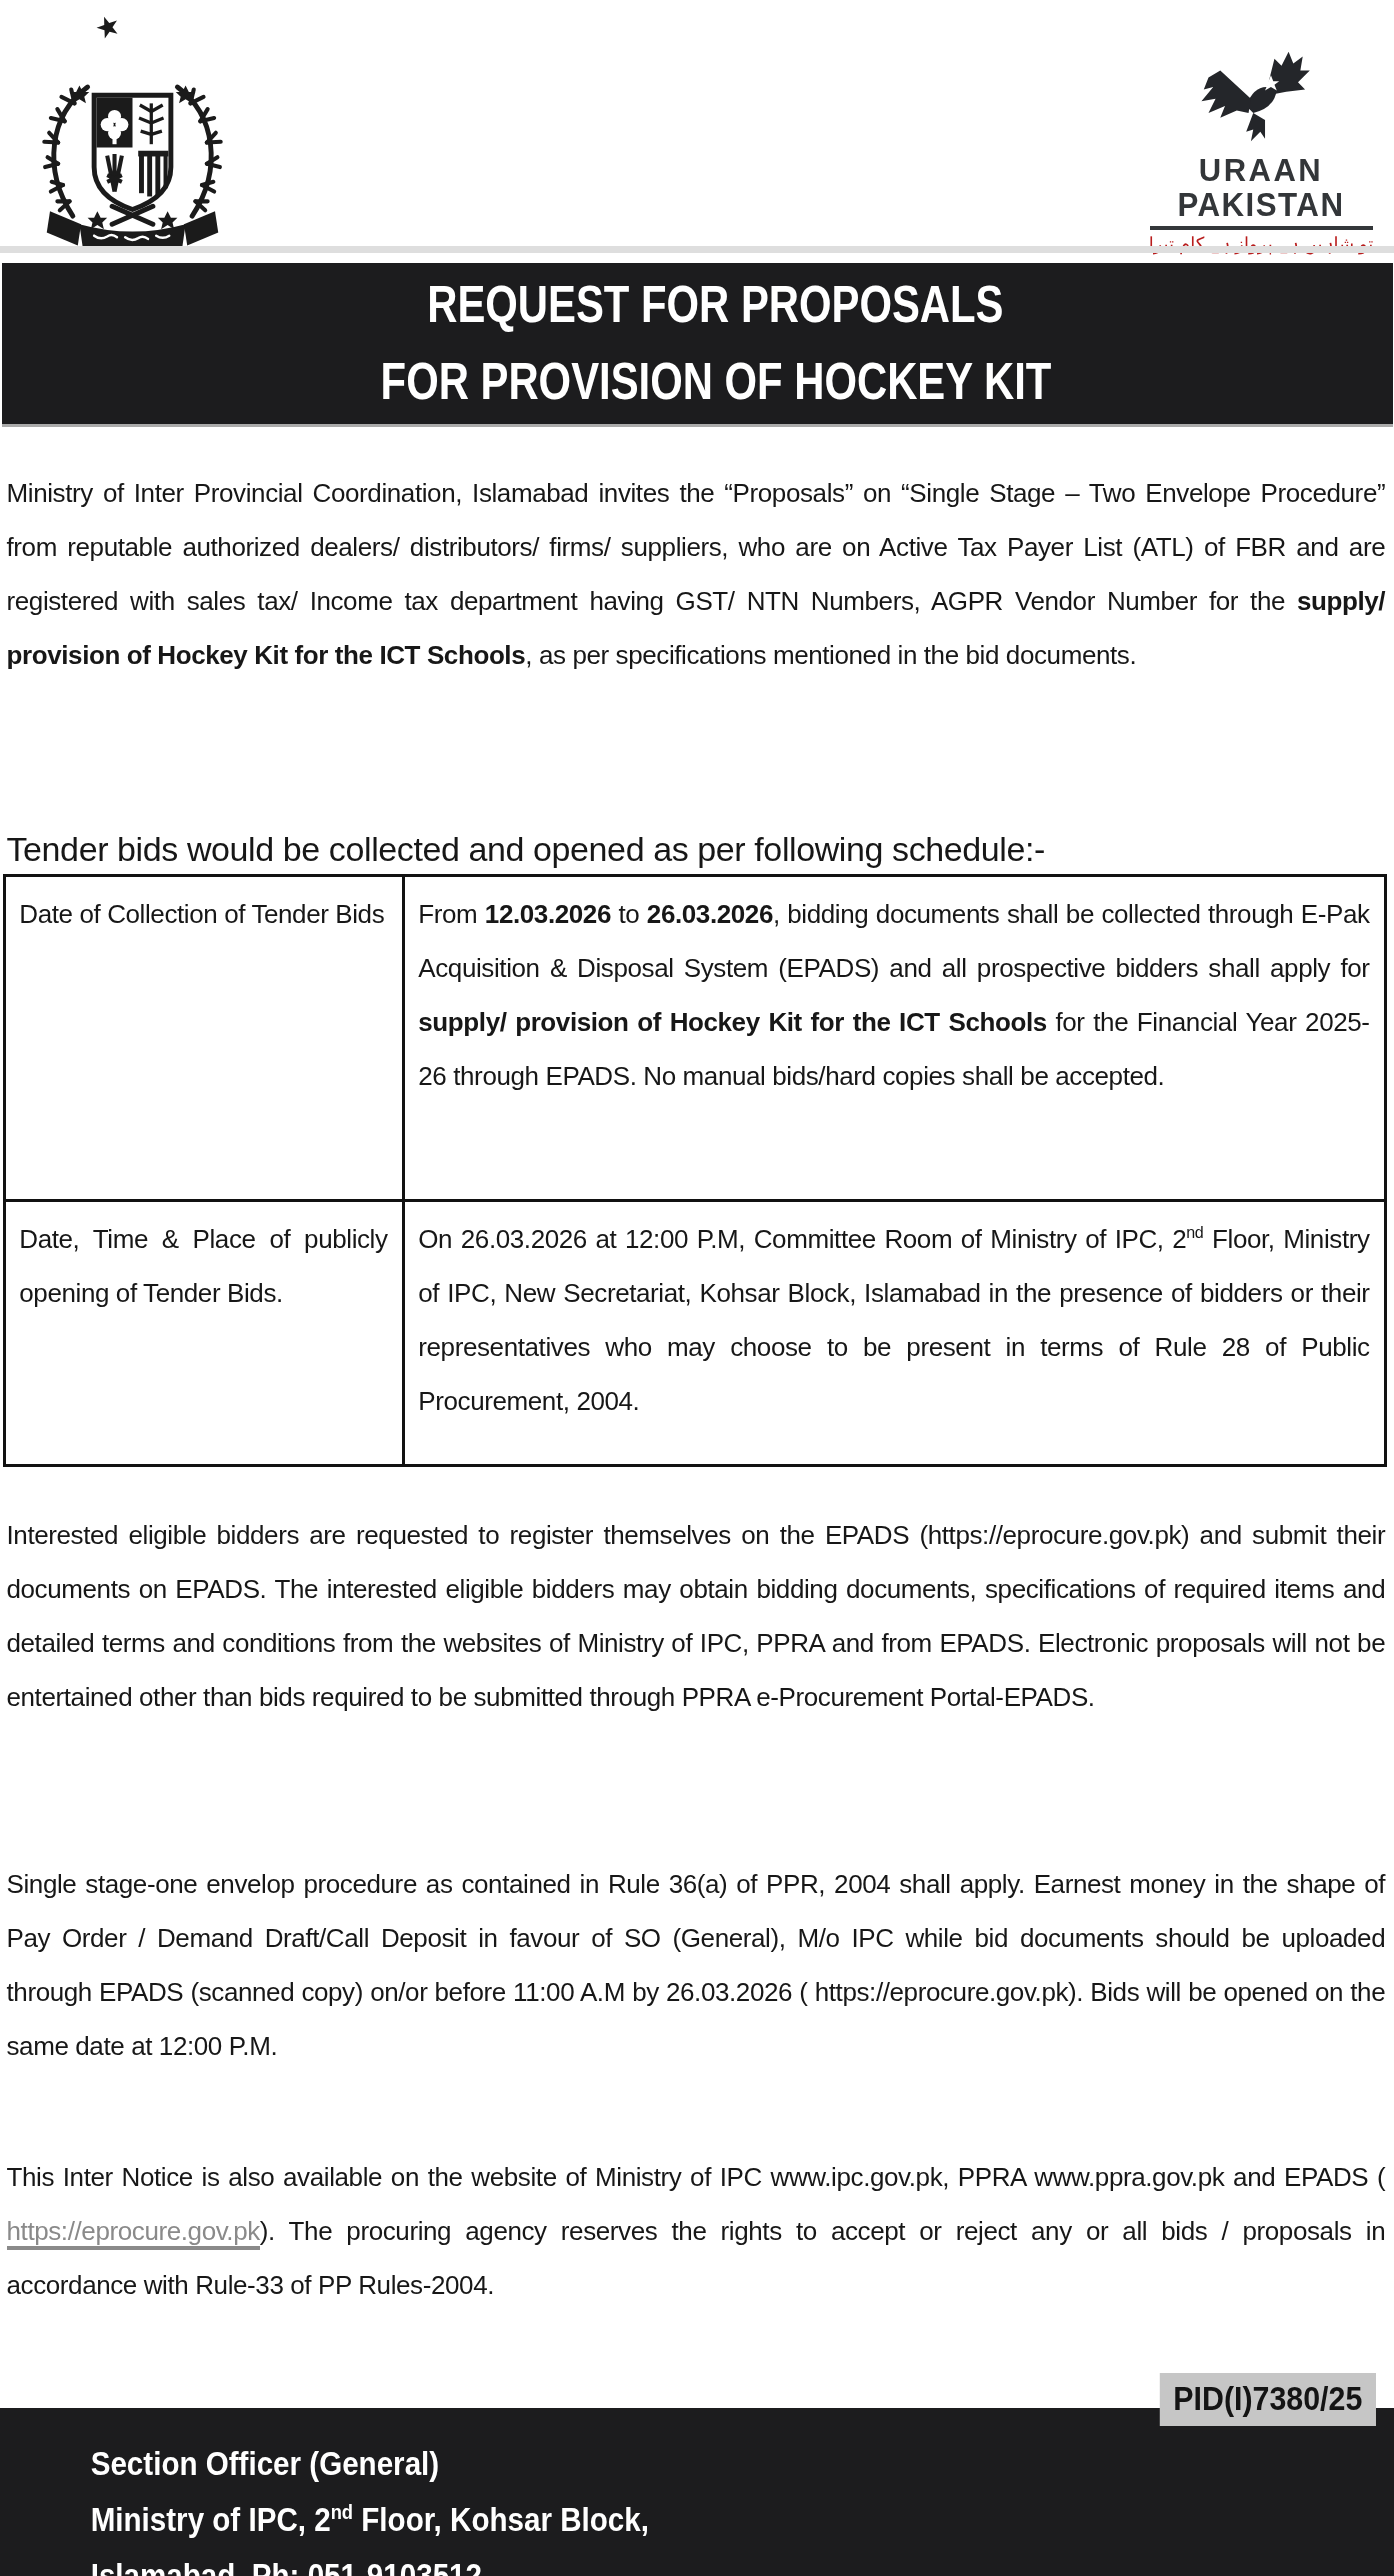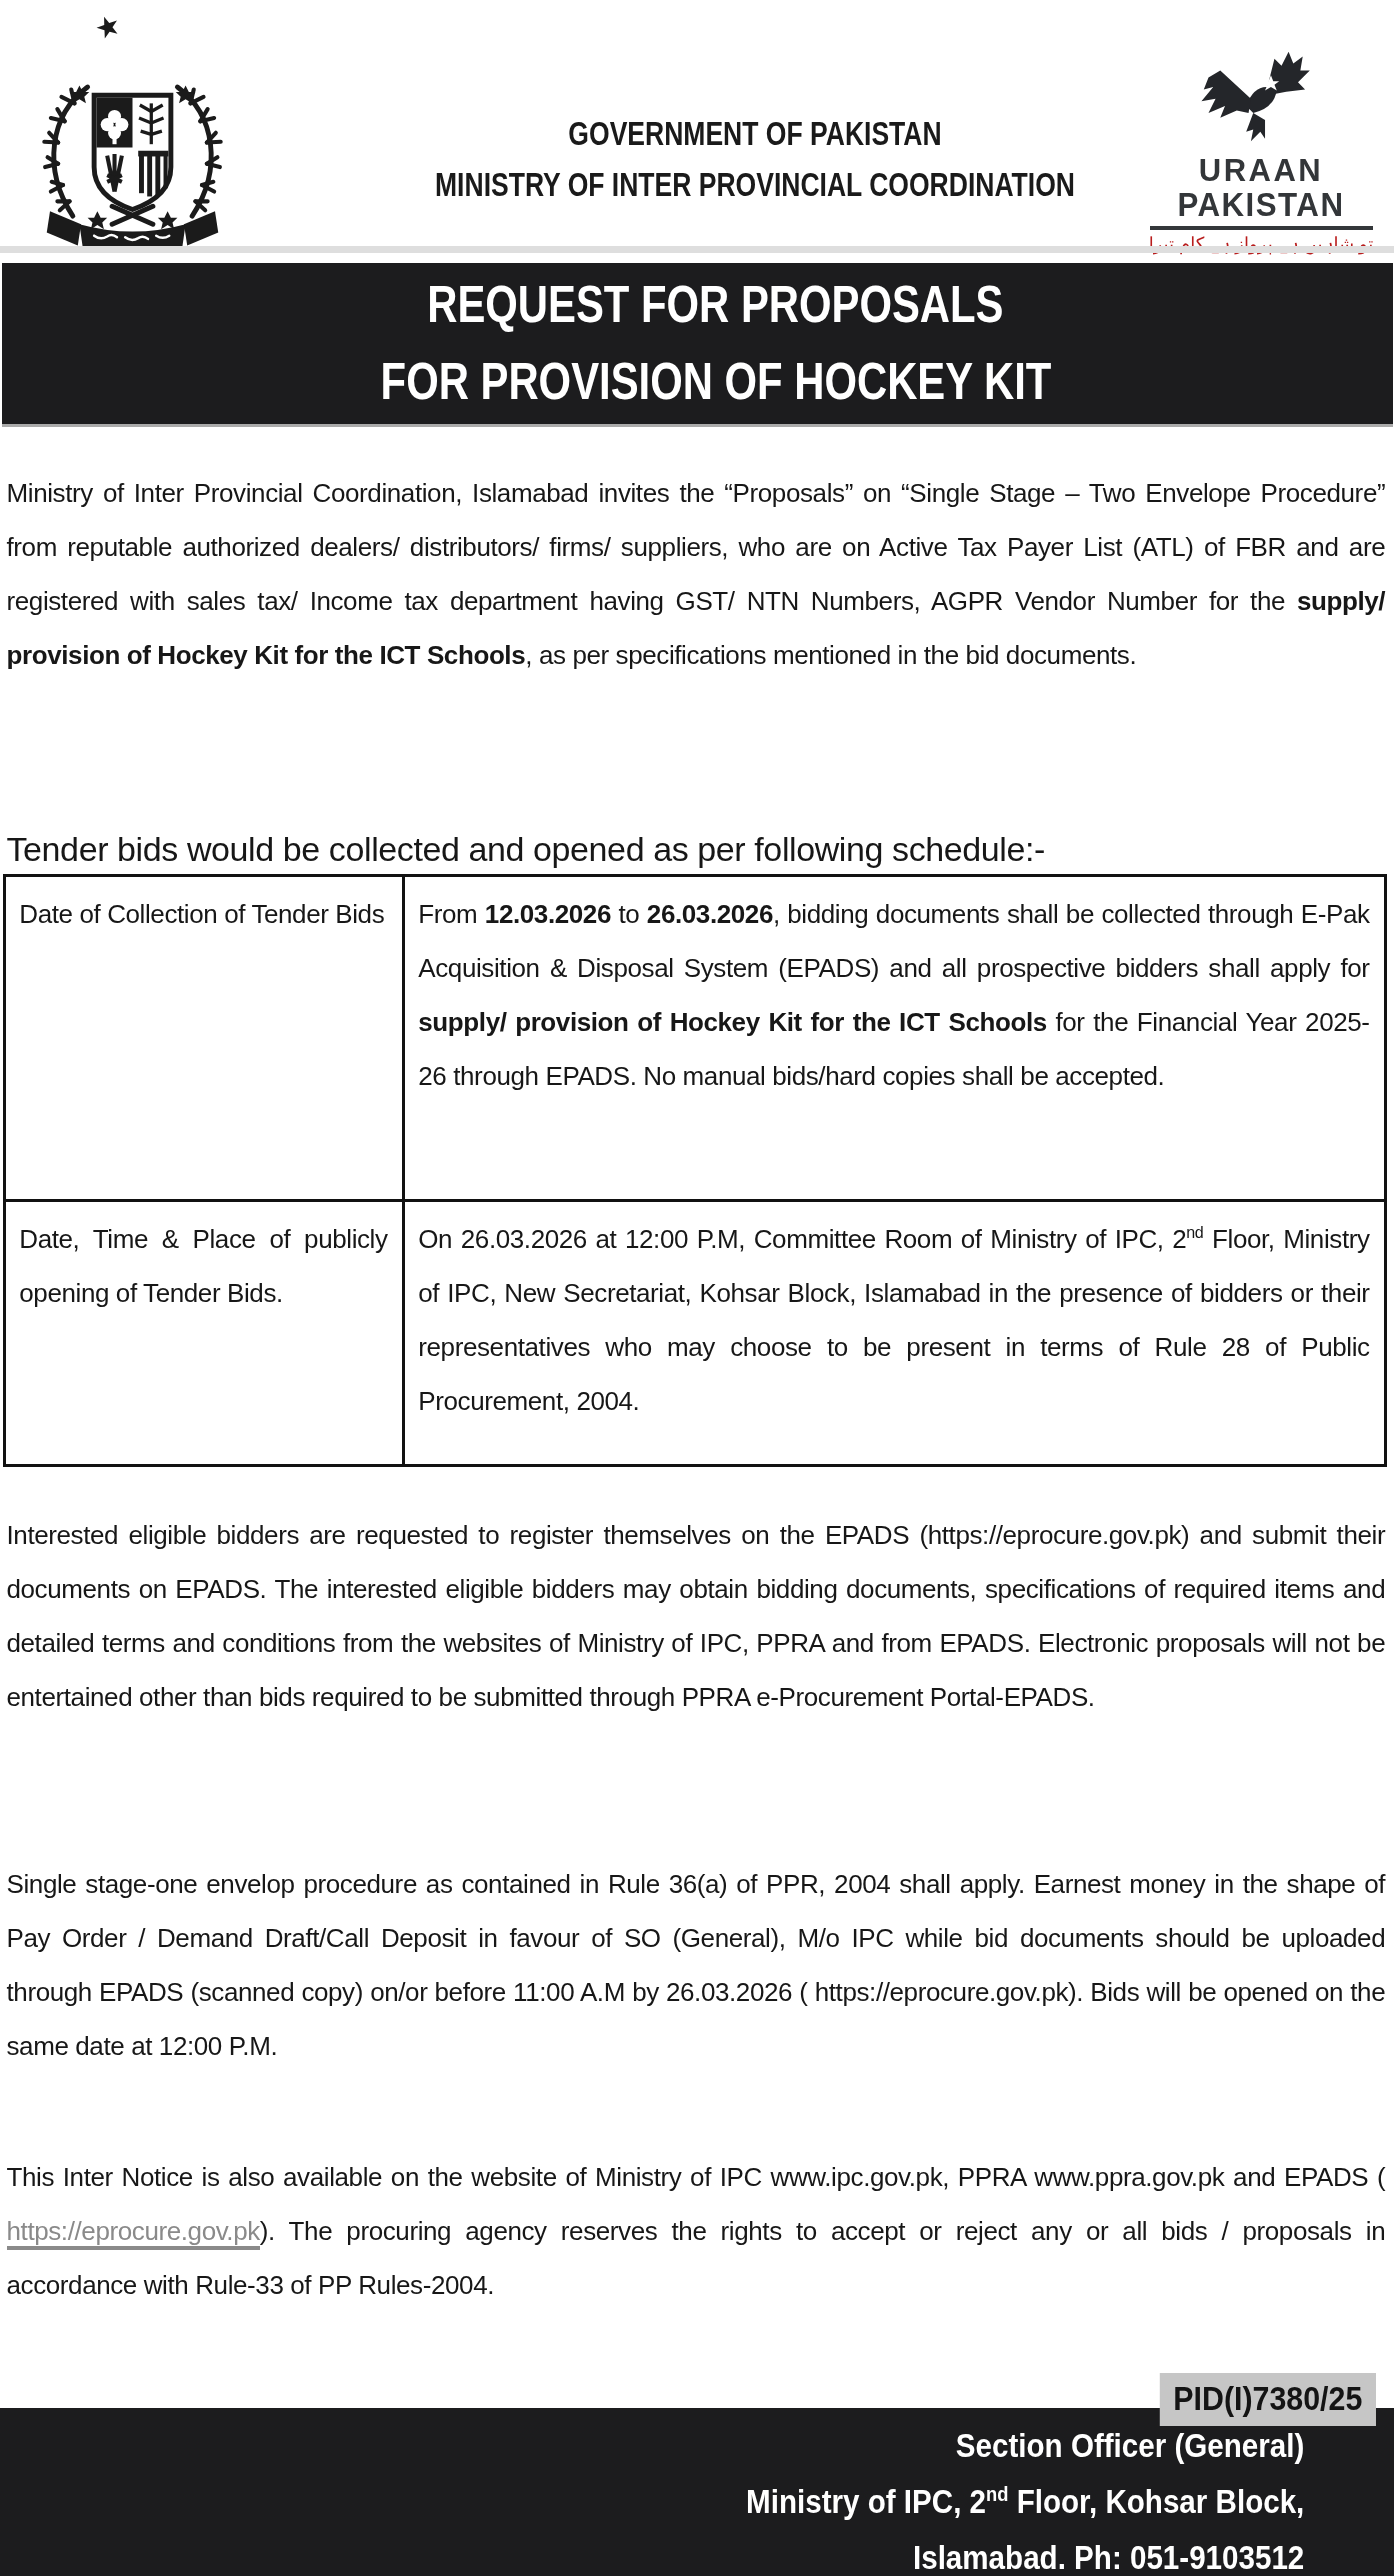--- a/index.html
+++ b/index.html
@@ -74,21 +74,21 @@
   
   .pid {
     position:absolute; top:2373px; right:19.6px; z-index:2;
     background:#c6c6c6; color:#141414;
     font-weight:bold; font-size:33px; line-height:38px;
     padding:6.5px 14.7px 8.2px; transform:scaleX(0.92); transform-origin:right center;
     white-space:nowrap;
   }
   .footer {
     position:absolute; left:0; right:0; top:2408px; bottom:0;
-    background:#1c1c1e; text-align:right; padding-top:9px; z-index:1;
+    background:#1c1c1e; text-align:left; padding-top:27px; z-index:1;
   }
   .footer-line { color:#ffffff; font-weight:bold; font-size:34px; line-height:56px;
                  transform:scaleX(0.87); transform-origin:center; white-space:nowrap; }
 </style>
 </head>
 <body>
 
 <div class="page">
 
   <div class="emblem">
@@ -149,24 +149,20 @@
         <path d="M198 266 L236 250 L240 276 L202 292 Z"></path>
       </g>
       <g stroke="#ffffff" stroke-width="3" fill="none" stroke-linecap="round">
         <path d="M88 280 q8 6 16 1 q6 -4 12 1"></path>
         <path d="M126 282 q8 6 16 1 q6 -4 12 1"></path>
         <path d="M164 280 q8 5 16 0"></path>
       </g>
     </svg>
   </div>
 
-  <div class="gov-lines">
-    <div class="gov-line">GOVERNMENT OF PAKISTAN</div>
-    <div class="gov-line">MINISTRY OF INTER PROVINCIAL COORDINATION</div>
-  </div>
 
   <div class="uraan">
     <svg class="uraan-bird" viewBox="0 0 110 90" aria-hidden="true">
       <g fill="#24262a">
         <polygon points="60,34 66,10 72,16 78,4 82,14 90,8 88,20 96,20 86,30 92,36 76,38 66,40"></polygon>
         <path d="M42 50 Q50 28 68 36 Q66 52 48 56 Z"></path>
         <polygon points="46,44 20,20 10,26 6,36 14,34 4,46 16,44 10,56 24,50 20,60 34,54 44,56"></polygon>
         <polygon points="48,56 42,72 48,70 46,80 54,72 58,78 58,62"></polygon>
       </g>
       <polygon fill="#ffffff" points="63,24 65,29 70,29 66,32 68,37 63,34 58,37 60,32 56,29 61,29"></polygon>

